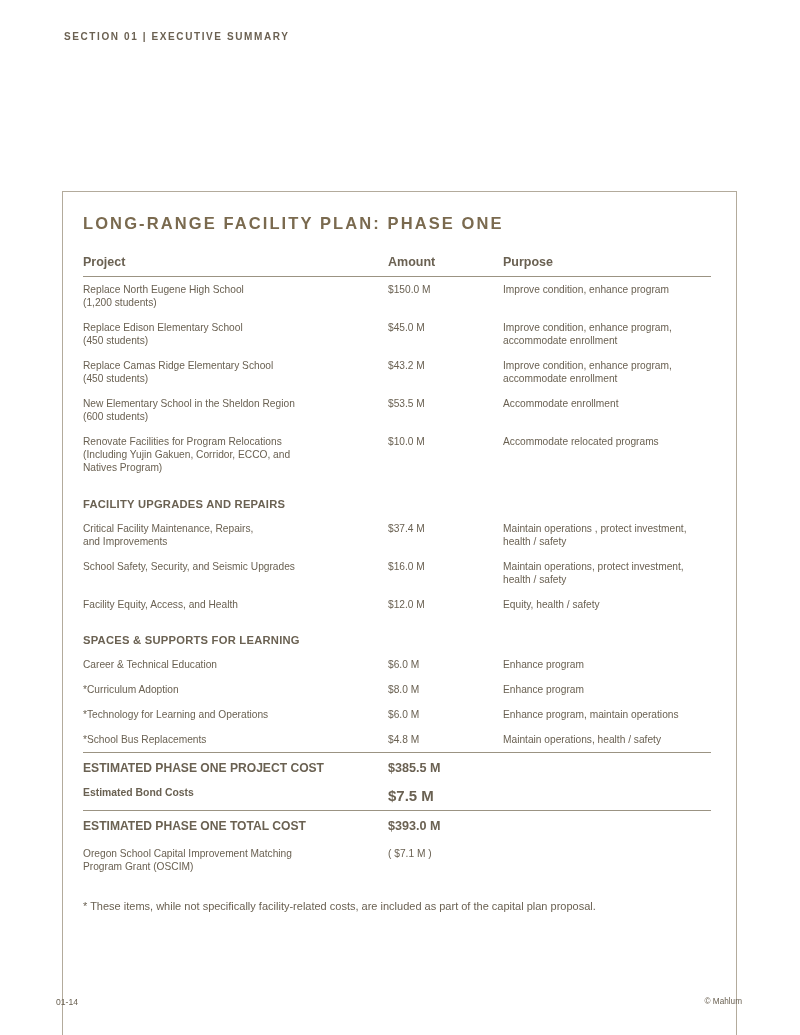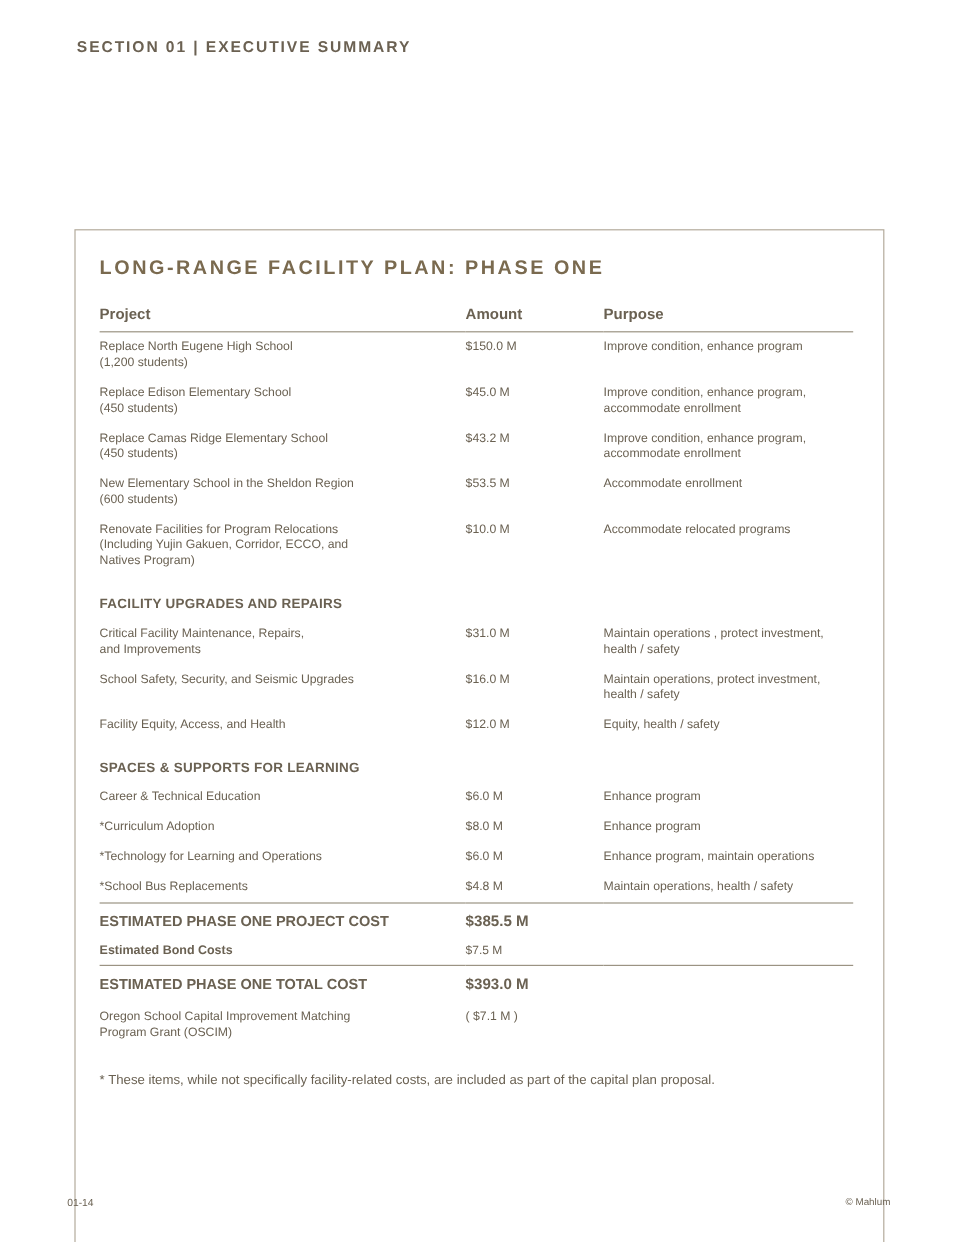--- a/index.html
+++ b/index.html
@@ -16,21 +16,21 @@
     overflow: hidden;
   }
   .page {
     position: absolute;
     inset: 0;
   }
   .section-header {
     position: absolute;
     left: 64px;
     top: 31px;
-    font-size: 13px;
+    font-size: 10px;
     font-weight: bold;
     letter-spacing: 1.6px;
     color: #6b6152;
     white-space: nowrap;
   }
   .table-frame {
     position: absolute;
     left: 62px;
     top: 191px;
     width: 675px;
@@ -104,21 +104,21 @@
     vertical-align: top;
   }
   tr.total-row td.amount { font-size: 12.6px; }
   tr.subtotal-row td {
     font-size: 10.4px;
     font-weight: bold;
     color: #6a6152;
     padding: 5px 0 6px 0;
     vertical-align: top;
   }
-  tr.subtotal-row td.amount { font-weight: normal; font-size: 10px; }
+  tr.subtotal-row td.amount { font-weight: bold; font-size: 15px; }
   tr.note-row td {
     font-size: 10.2px;
     color: #6a6152;
     padding: 7px 0 7px 0;
     vertical-align: top;
     white-space: pre-line;
     line-height: 1.28;
   }
   tr.grand-row td {
     font-size: 14px;
@@ -209,21 +209,21 @@
             <td class="amount">$10.0 M</td>
             <td class="purpose">Accommodate relocated programs</td>
           </tr>
 
           <tr class="group-row">
             <td colspan="3">FACILITY UPGRADES AND REPAIRS</td>
           </tr>
           <tr class="item-row">
             <td class="project">Critical Facility Maintenance, Repairs,
 and Improvements</td>
-            <td class="amount">$31.0 M</td>
+            <td class="amount">$37.4 M</td>
             <td class="purpose">Maintain operations , protect investment,
 health / safety</td>
           </tr>
           <tr class="item-row">
             <td class="project">School Safety, Security, and Seismic Upgrades</td>
             <td class="amount">$16.0 M</td>
             <td class="purpose">Maintain operations, protect investment,
 health / safety</td>
           </tr>
           <tr class="item-row">

